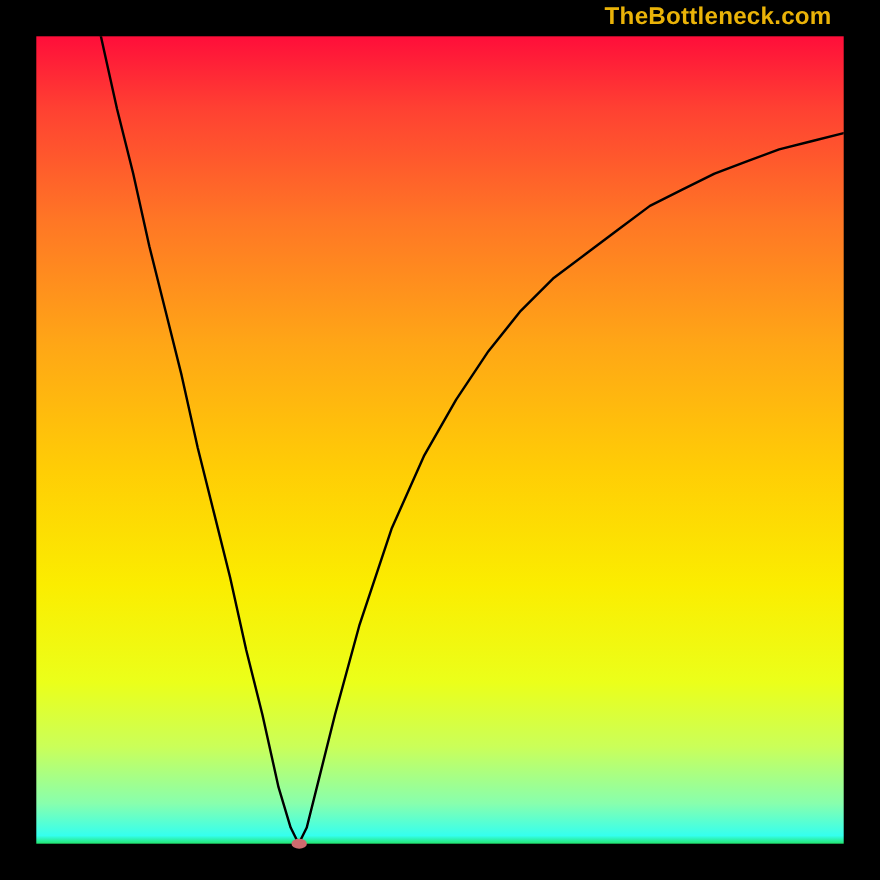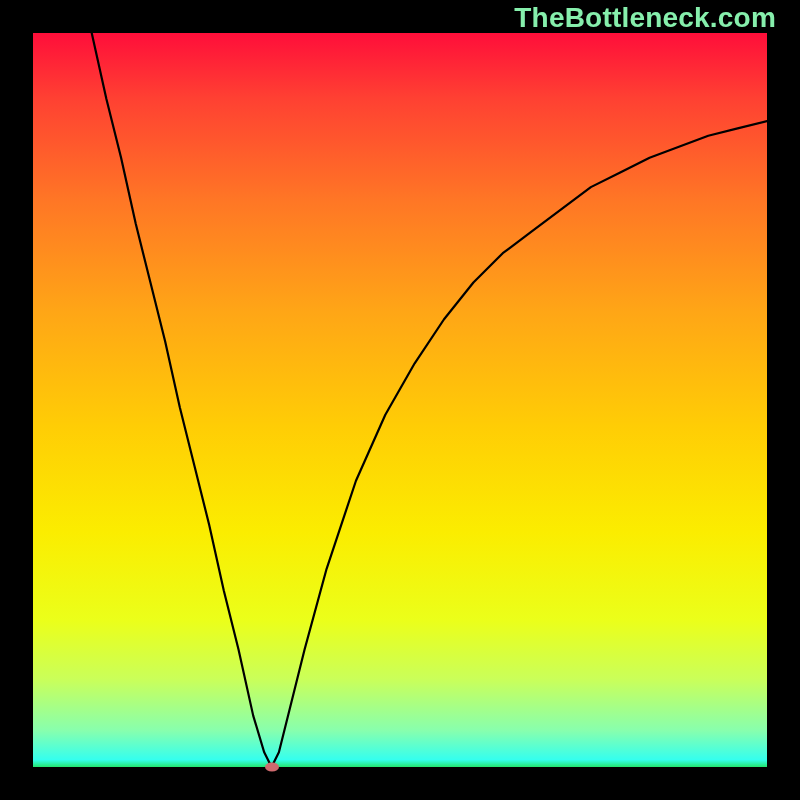--- a/index.html
+++ b/index.html
@@ -47,25 +47,25 @@
     position: absolute;
     width: 14px;
     height: 9px;
     background: #cf6a6e;
     border-radius: 50%;
     transform: translate(-50%, -50%);
   }
   .watermark {
     position: absolute;
     top: 2px;
-    right: 24px;
+    right: 44px;
     font-family: Arial, Helvetica, sans-serif;
-    font-size: 28px;
+    font-size: 22px;
     font-weight: bold;
-    color: #86efac;
+    color: #eab308;
     letter-spacing: 0.2px;
   }
 </style>
 </head>
 <body>
 
 <div class="frame">
 
   <div class="plot-area">
     <svg class="curve-svg" width="734" height="734" viewBox="0 0 734 734">

